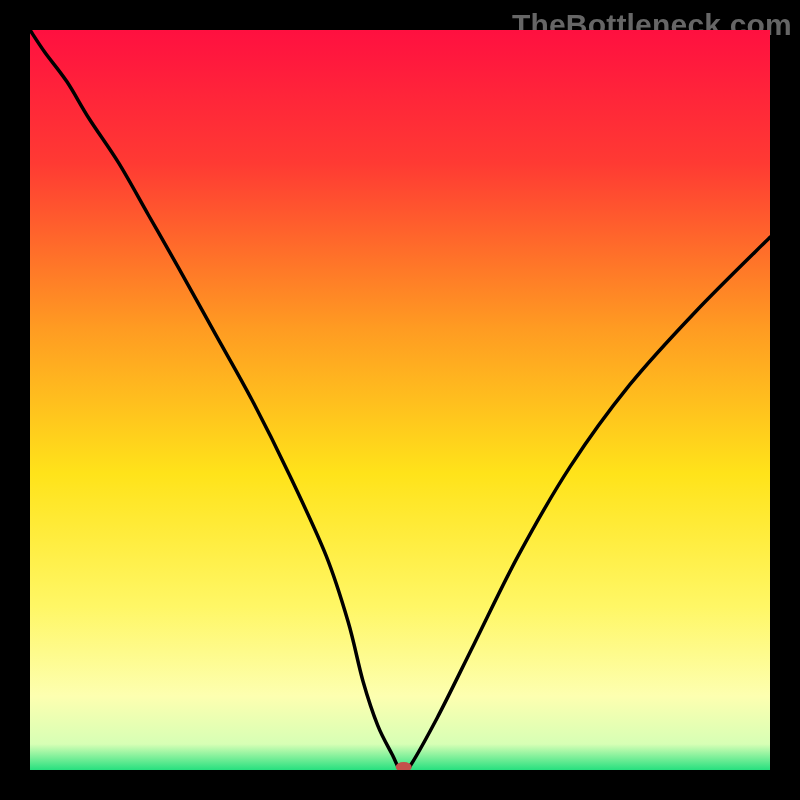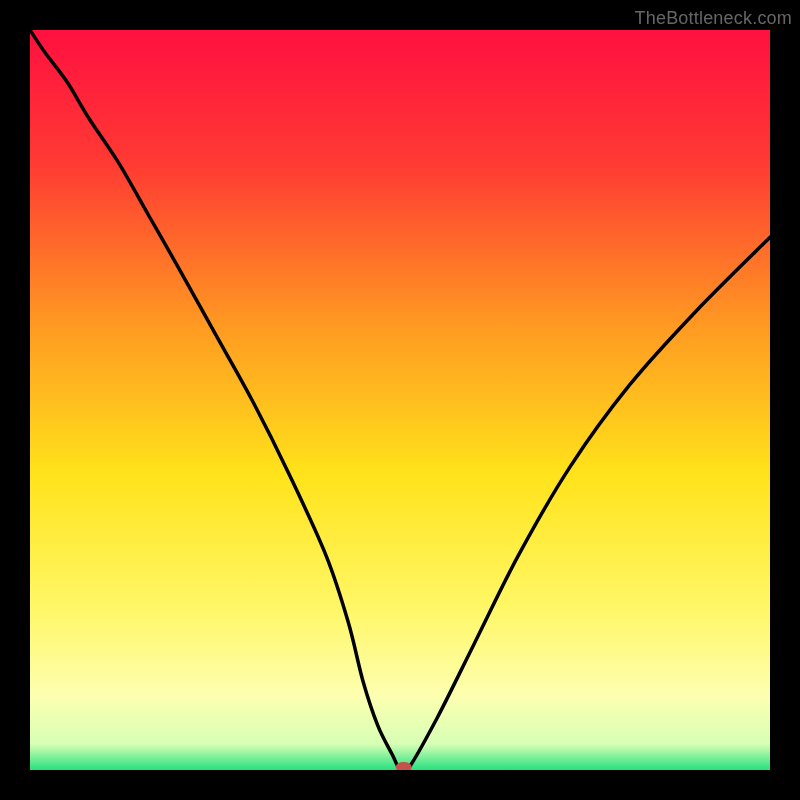--- a/index.html
+++ b/index.html
@@ -14,22 +14,22 @@
     position: relative;
     width: 800px;
     height: 800px;
     background: #000;
   }
   .watermark {
     position: absolute;
     top: 8px;
     right: 8px;
     color: #666;
-    font-size: 18px;
-    font-weight: 400;
+    font-size: 30px;
+    font-weight: 700;
     letter-spacing: 0.2px;
   }
   .plot {
     position: absolute;
     left: 30px;
     top: 30px;
     width: 740px;
     height: 740px;
     overflow: hidden;
   }

